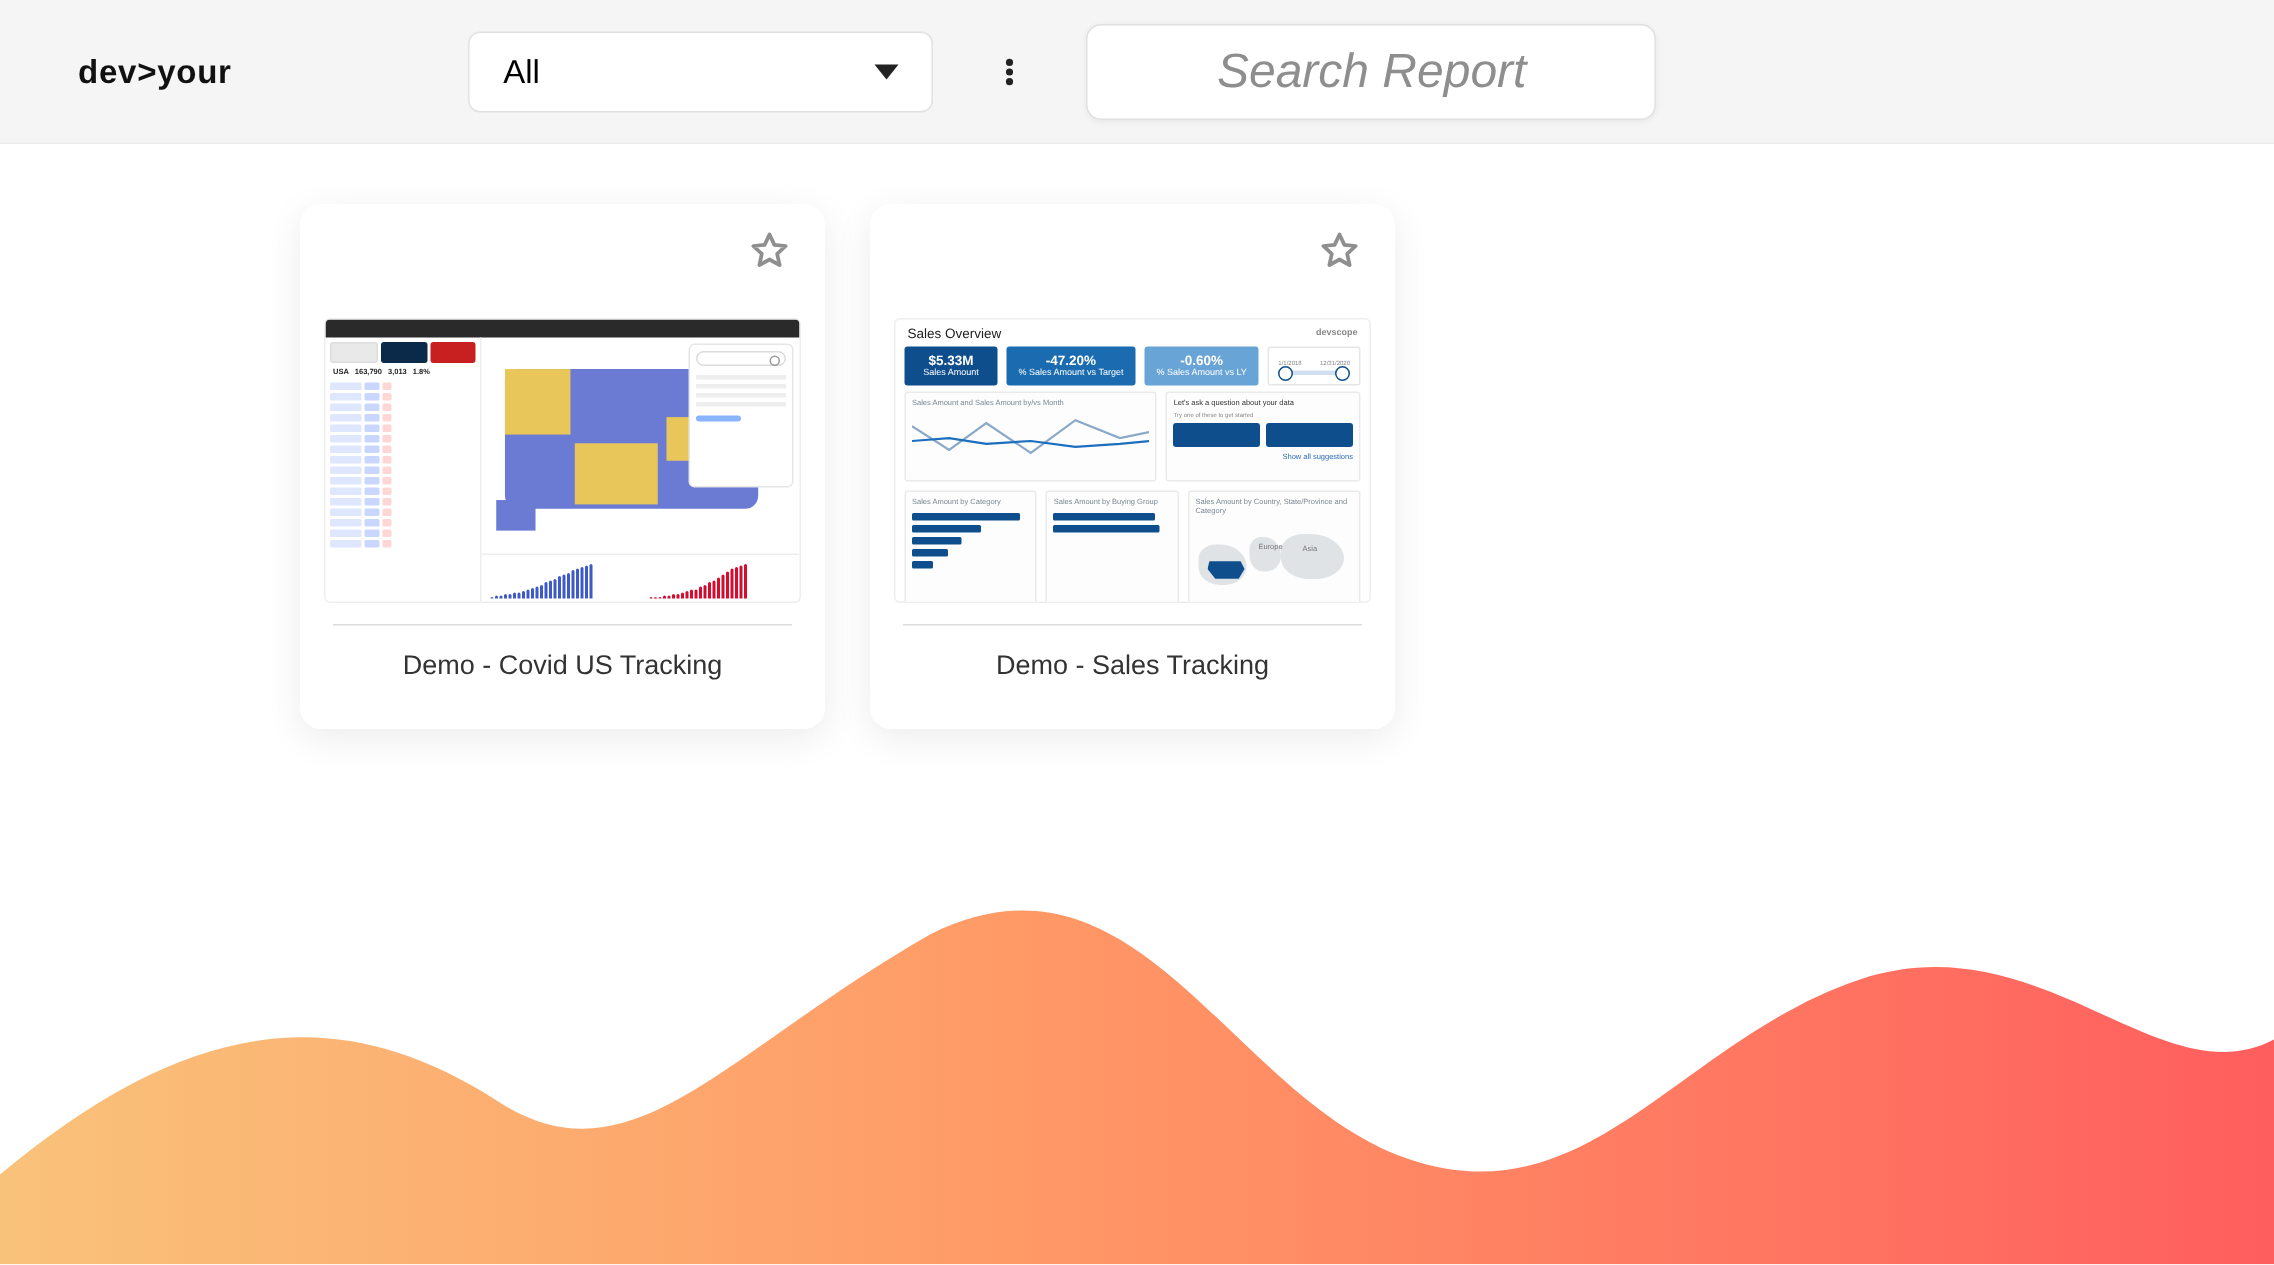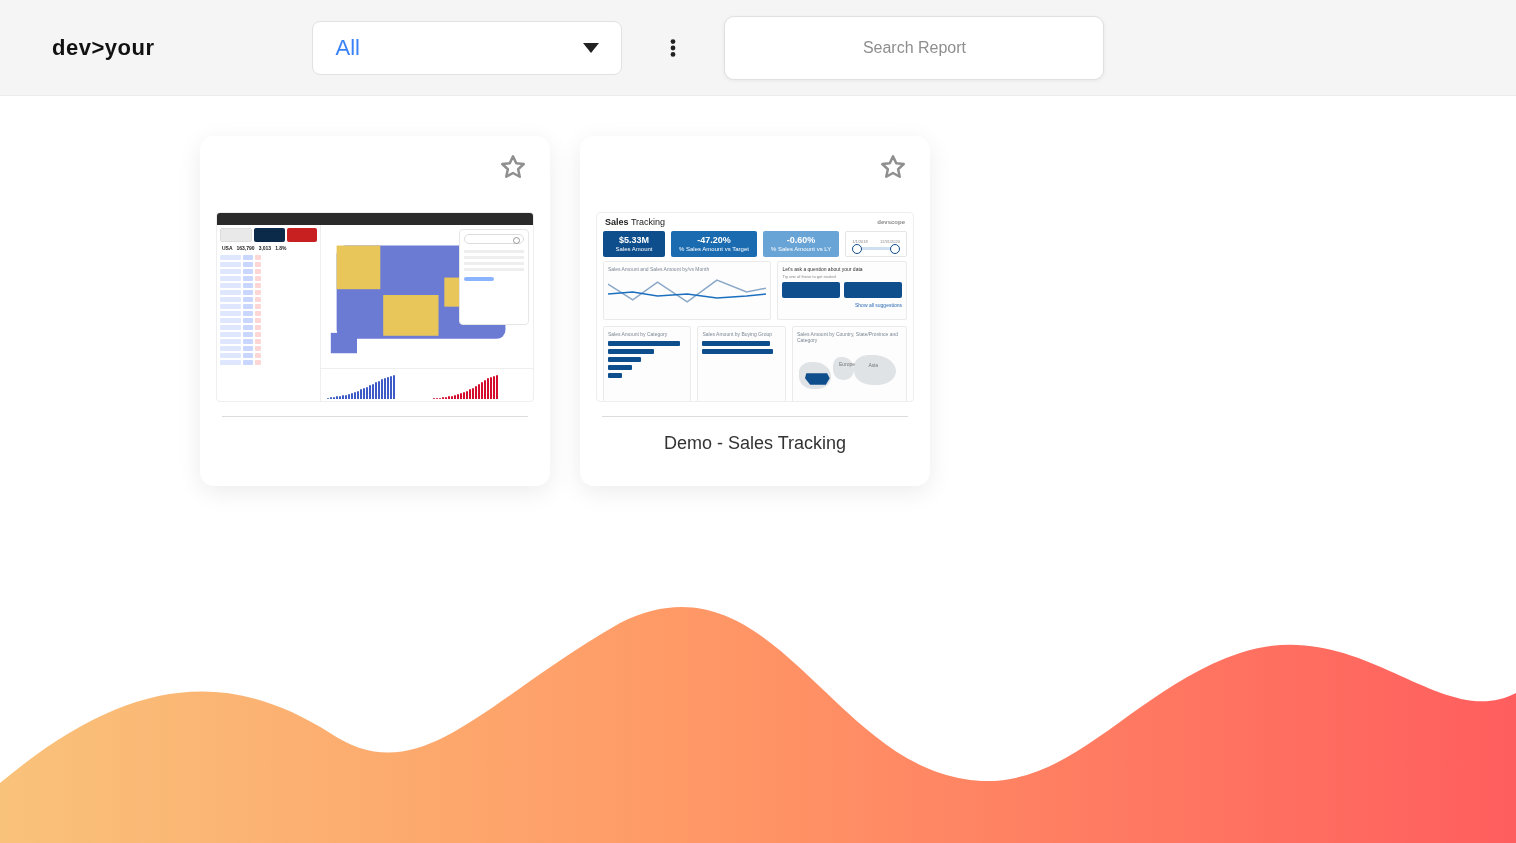--- a/index.html
+++ b/index.html
@@ -38,39 +38,39 @@
     height:96px;padding:0 52px;
     background:var(--header-bg);
     border-bottom:1px solid #ececec;
   }
   .logo{display:flex;align-items:center;font-weight:800;font-size:22px;letter-spacing:.5px}
   .logo .gt{font-weight:900}
   .filter{
     display:flex;align-items:center;justify-content:space-between;
     width:310px;height:54px;
     background:#fff;border:1px solid #e2e2e2;border-radius:8px;
-    padding:0 22px;color:#3b82f6;font-size:22px;
+    padding:0 22px;color:#000000;font-size:22px;
     margin-left:130px;
   }
   .filter .caret{width:0;height:0;border-left:8px solid transparent;border-right:8px solid transparent;border-top:10px solid #222}
   .kebab{
     width:34px;height:48px;display:flex;align-items:center;justify-content:center;
     cursor:pointer;margin:0 6px;
   }
   .kebab svg circle{fill:#222}
   .search{
     flex:0 0 380px;height:64px;
     background:#fff;border:1px solid #e0e0e0;border-radius:10px;
     box-shadow:0 1px 4px rgba(0,0,0,.06);
     display:flex;align-items:center;justify-content:center;
   }
   .search input{
     border:none;background:transparent;outline:none;
     width:100%;height:100%;
-    text-align:center;font-size:16px;color:#c2410c;
+    text-align:center;font-size:32px;color:#c2410c;font-style:italic;
   }
   .search input::placeholder{color:#8e8e8e}
 
   
   .page{padding:40px 0 0 200px;position:relative;z-index:2}
   .section-tab{
     display:inline-flex;align-items:center;
     background:#fff;border-radius:10px 10px 40px 10px;
     box-shadow:0 8px 30px rgba(0,0,0,.06);
     padding:14px 420px 14px 38px;
@@ -129,21 +129,21 @@
   .t1 .charts{height:62px;display:flex;border-top:1px solid #eee}
   .t1 .charts>div{flex:1;display:flex;align-items:flex-end;gap:1px;padding:6px 6px 2px}
   .t1 .charts>div span{display:block;width:2px;border-radius:1px 1px 0 0}
   .t1 .cblue span{background:var(--blue)}
   .t1 .cred  span{background:var(--red)}
 
   
   .t2{padding:4px 6px 6px;font-size:6px;color:#555}
   .t2 .head{display:flex;justify-content:space-between;align-items:center;margin:0 2px 4px}
   .t2 .title{font-size:9px;color:#222}
-  .t2 .title b{font-weight:700}
+  .t2 .title b{font-weight:400}
   .t2 .brand{font-size:6px;color:#888;font-weight:800}
   .t2 .kpi-row{display:flex;gap:6px;margin-bottom:4px}
   .t2 .kpi{flex:0 0 auto;color:#fff;border-radius:2px;padding:5px 8px;font-size:6px;line-height:1.1;text-align:center}
   .t2 .kpi.big{background:var(--navy);min-width:62px}
   .t2 .kpi.med{background:var(--navy2);min-width:52px}
   .t2 .kpi.sm {background:#69a4d6;min-width:40px}
   .t2 .kpi .v{font-size:9px;font-weight:700;display:block}
   .t2 .slider{flex:1;border:1px solid #e6e6e6;border-radius:2px;padding:3px 6px;display:flex;flex-direction:column;justify-content:center;gap:3px}
   .t2 .slider .track{height:3px;border-radius:3px;background:#d0dff2;position:relative}
   .t2 .slider .track::before,.t2 .slider .track::after{content:"";position:absolute;top:-3px;width:8px;height:8px;border-radius:50%;background:#fff;border:1px solid #0e4e8c}
@@ -389,34 +389,35 @@
                   <span style="height:92%"></span>
                   <span style="height:96%"></span>
                   <span style="height:100%"></span>
               </div>
             </div>
           </div>
         </div>
       </div>
 
       <hr>
+      <div class="caption">Demo - Covid US Tracking</div>
     </div>
 
     <div class="card">
       <div class="fav">
         <svg viewBox="0 0 24 24" width="30" height="30">
           <path fill="none" stroke="#8f8f8f" stroke-width="2" stroke-linejoin="round" d="M12 3.5l2.6 5.5 6 .6-4.5 4.2 1.3 6-5.4-3-5.4 3 1.3-6L3.4 9.6l6-.6z"></path>
         </svg>
       </div>
 
       <div class="thumb t2">
         <div class="head">
           <div class="title">
             <b>Sales</b>
-            <span>Tracking</span>
+            <span>Overview</span>
           </div>
           <div class="brand">devscope</div>
         </div>
 
         <div class="kpi-row">
           <div class="kpi big"><span class="v">$5.33M</span><span>Sales Amount</span></div>
           <div class="kpi med"><span class="v">-47.20%</span><span>% Sales Amount vs Target</span></div>
           <div class="kpi sm"><span class="v">-0.60%</span><span>% Sales Amount vs LY</span></div>
           <div class="slider">
             <div style="display:flex;justify-content:space-between;font-size:4px;color:#888">

